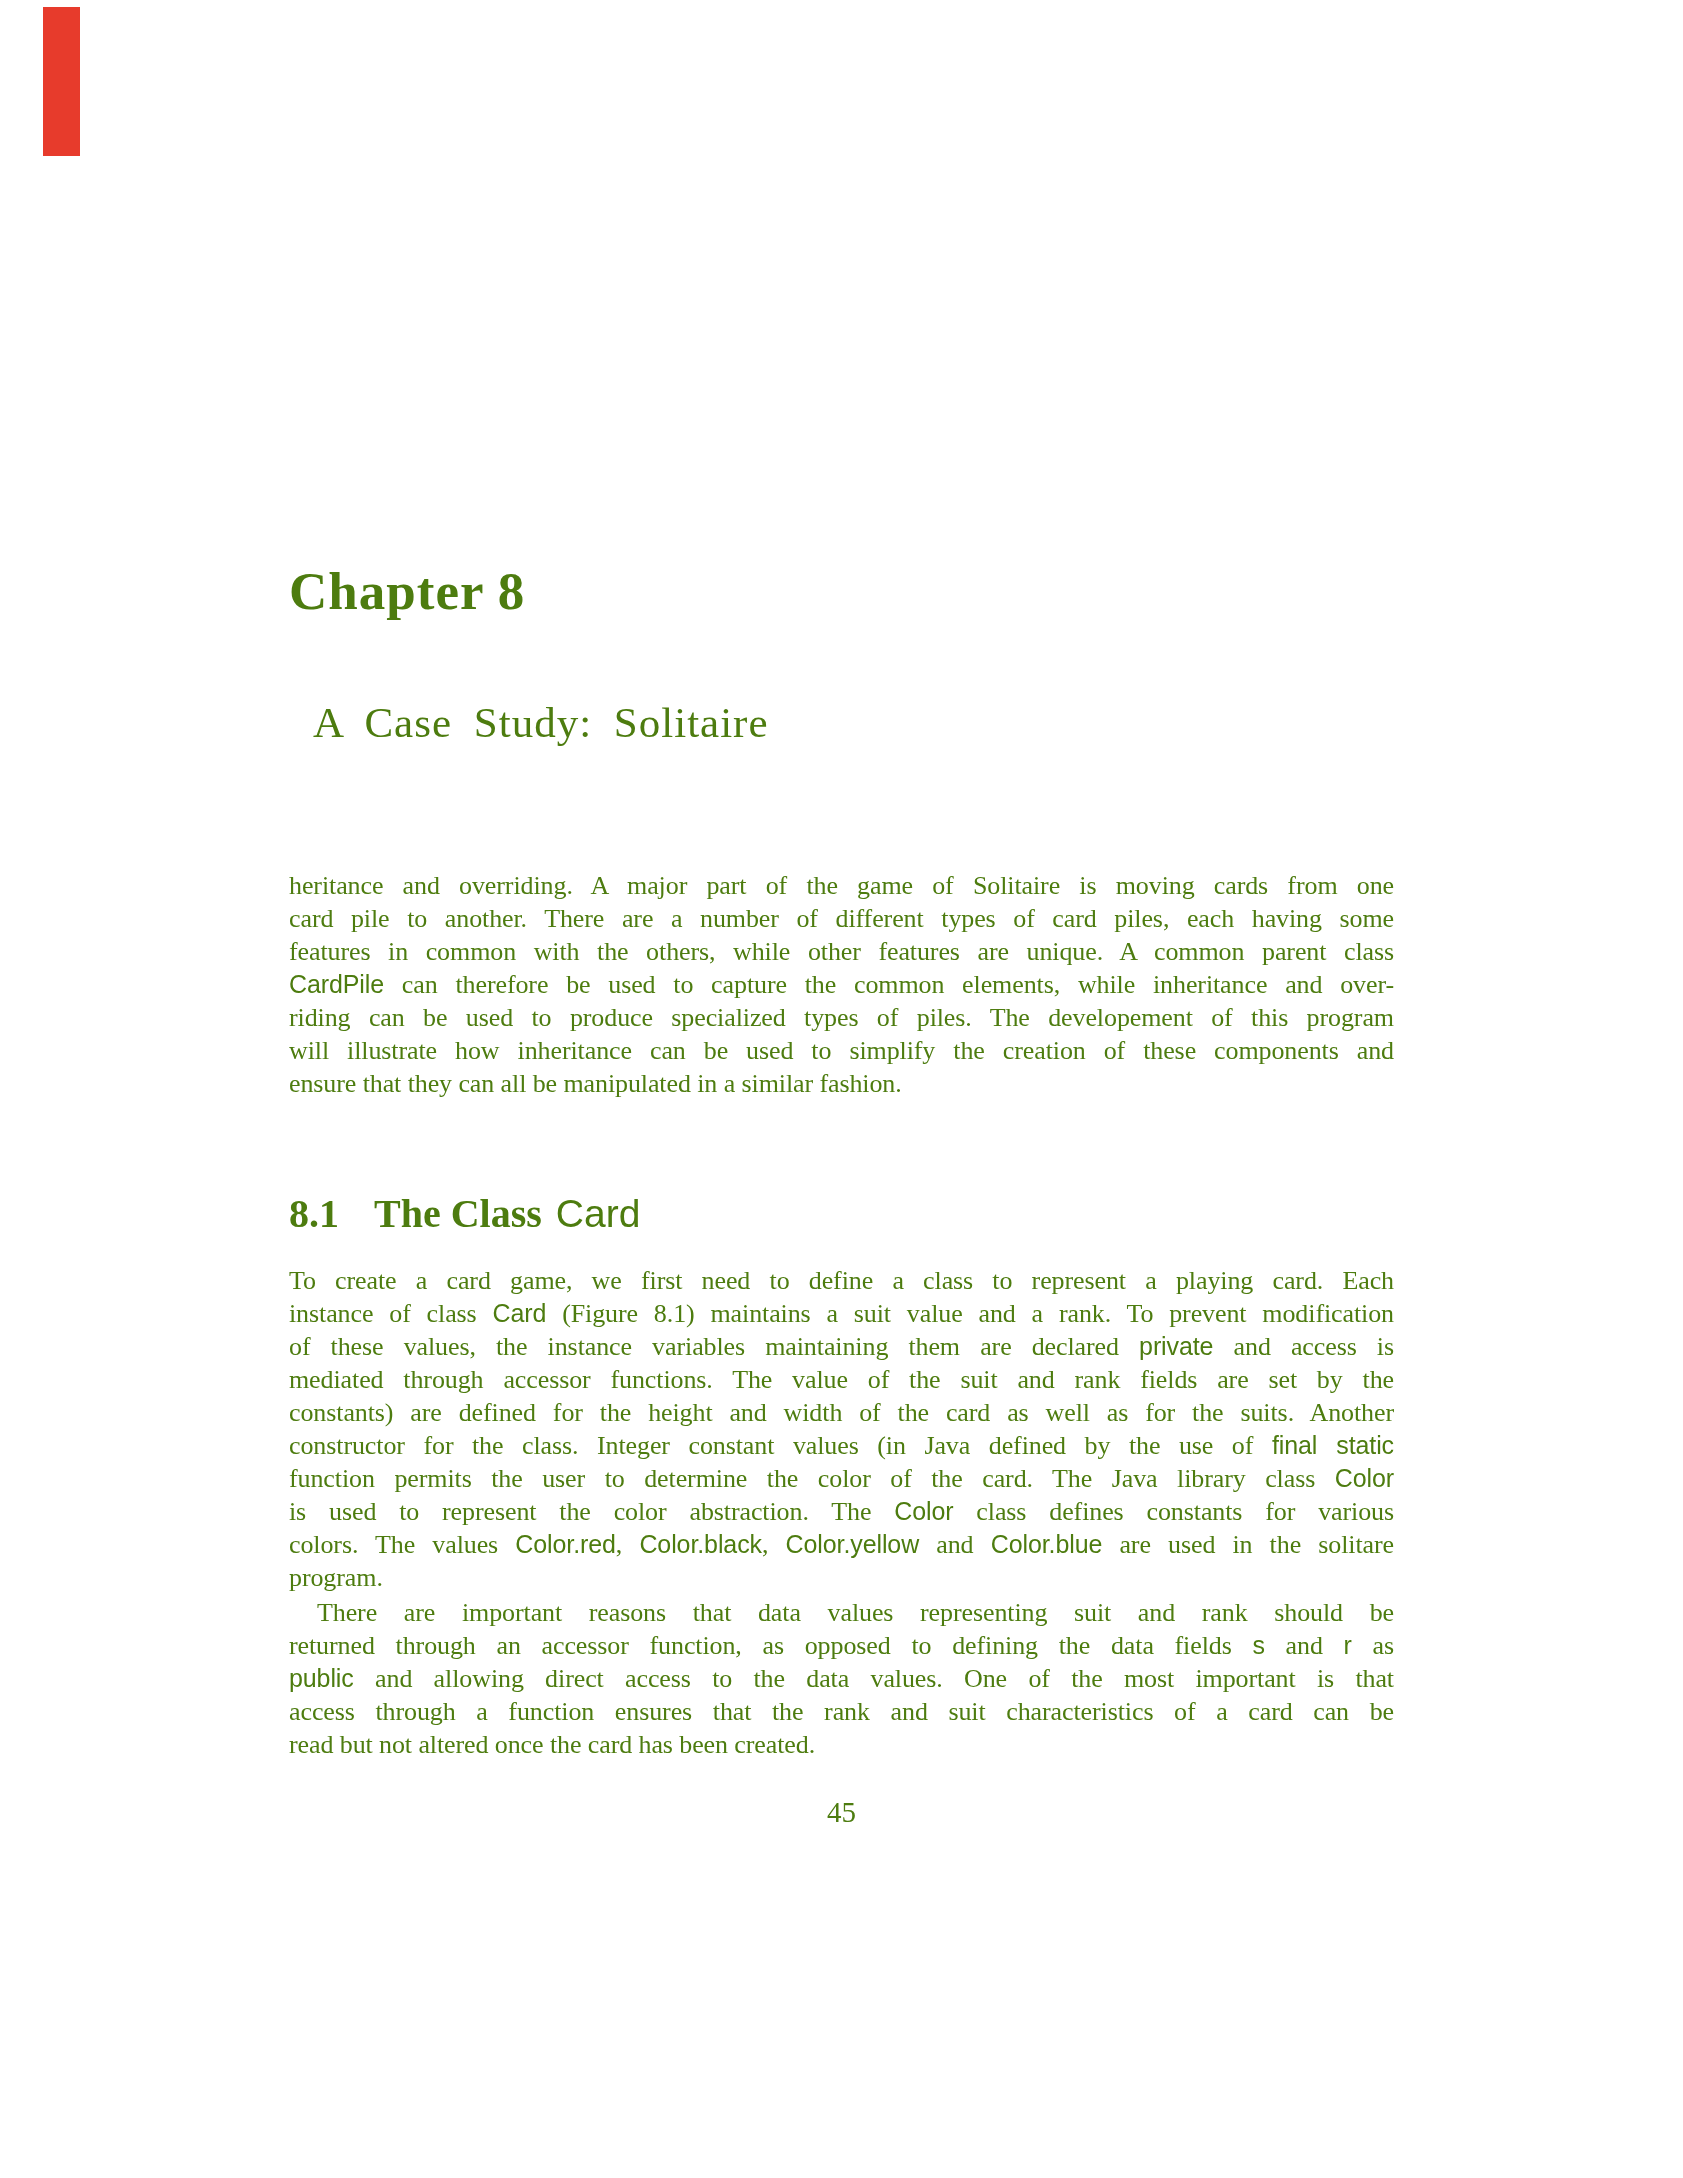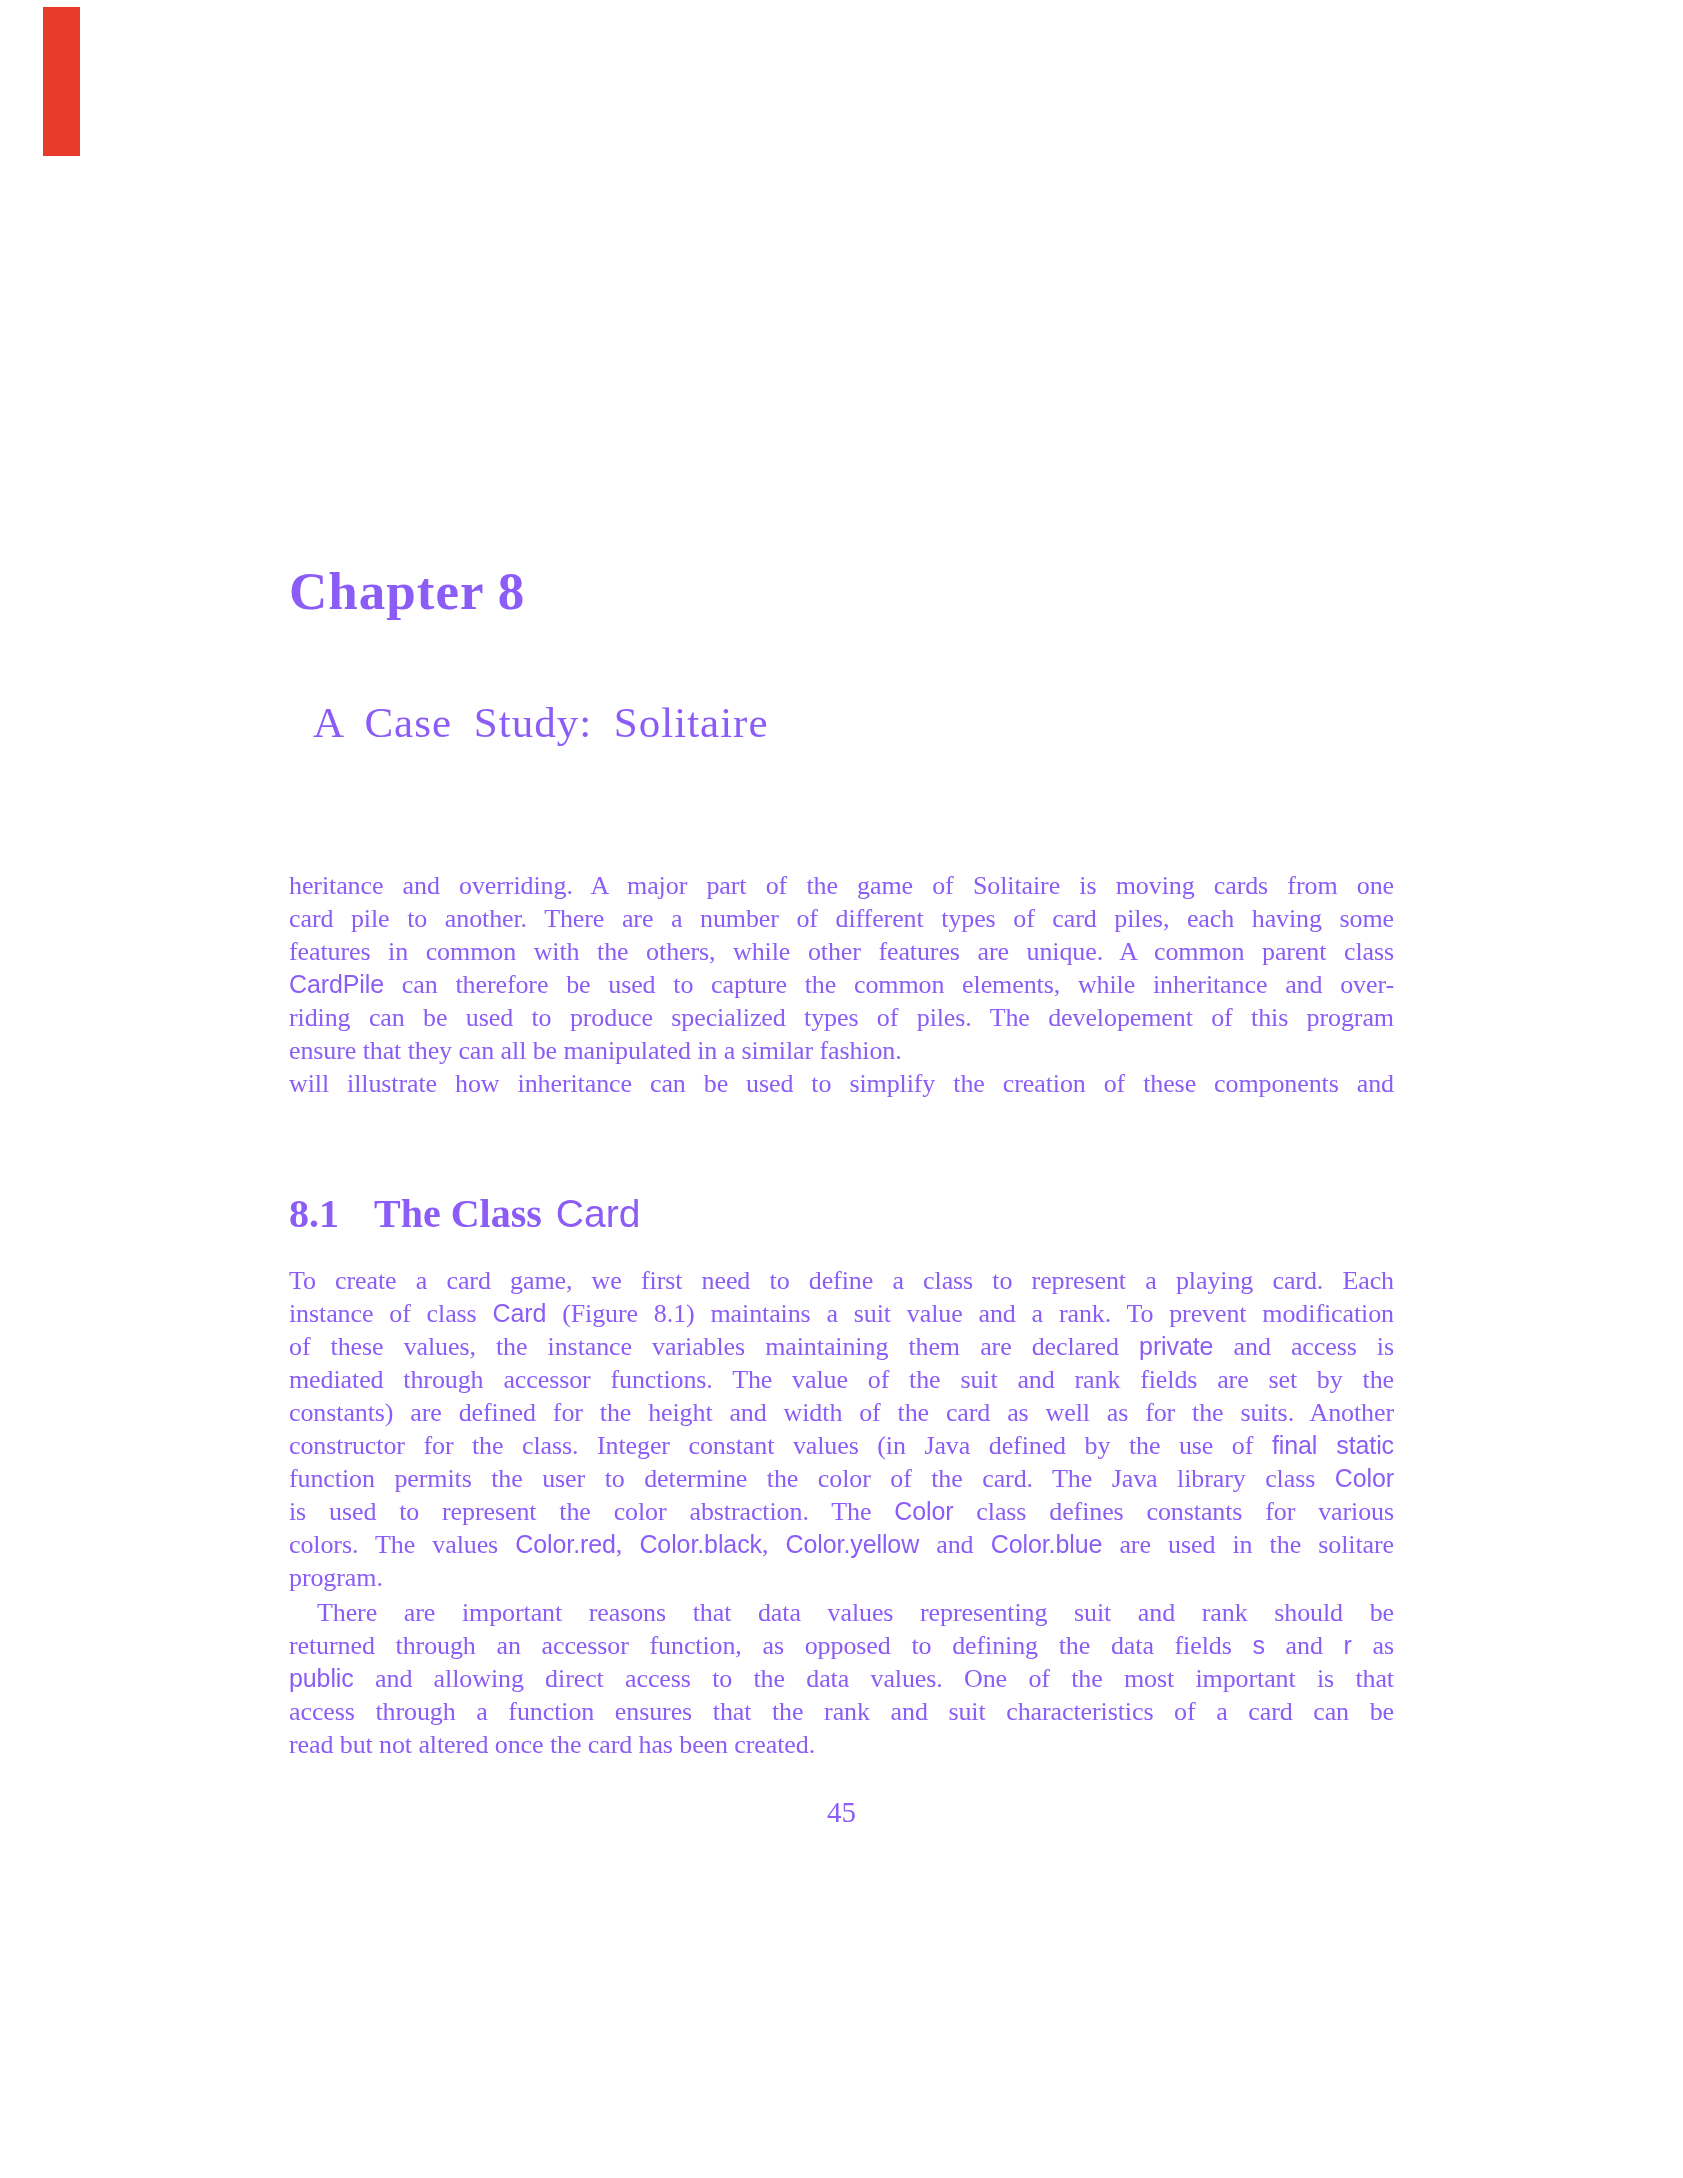--- a/index.html
+++ b/index.html
@@ -88,36 +88,36 @@
     top: 1796px;
     width: 1105px;
     text-align: center;
     font-size: 29px;
     line-height: 33px;
   }
 </style>
 </head>
 <body>
 
-<div class="page" style="color: #8b5cf6; background: rgb(255, 255, 255);">
+<div class="page" style="color: #4d7c0f; background: rgb(255, 255, 255);">
 
   <div class="bookmark" style="background: rgb(231, 59, 44);"></div>
 
   <div class="chapter">Chapter 8</div>
 
   <div class="title">A Case Study: Solitaire</div>
 
   <div class="para p1">
       <div class="line"><span class="seg-r">heritance and overriding. A major part of the game of Solitaire is moving cards from one</span></div>
       <div class="line"><span class="seg-r">card pile to another. There are a number of different types of card piles, each having some</span></div>
       <div class="line"><span class="seg-r">features in common with the others, while other features are unique. A common parent class</span></div>
       <div class="line"><span class="seg-c">CardPile</span><span class="seg-r"> can therefore be used to capture the common elements, while inheritance and over-</span></div>
       <div class="line"><span class="seg-r">riding can be used to produce specialized types of piles. The developement of this program</span></div>
+      <div class="line"><span class="seg-r">will illustrate how inheritance can be used to simplify the creation of these components and</span></div>
       <div class="line last"><span class="seg-r">ensure that they can all be manipulated in a similar fashion.</span></div>
-      <div class="line"><span class="seg-r">will illustrate how inheritance can be used to simplify the creation of these components and</span></div>
     </div>
 
   <div class="section">
     <span class="num">8.1</span><span class="stitle">The Class</span><span class="scode">Card</span>
   </div>
 
   <div class="para p2">
       <div class="line"><span class="seg-r">To create a card game, we first need to define a class to represent a playing card. Each</span></div>
       <div class="line"><span class="seg-r">instance of class </span><span class="seg-c">Card</span><span class="seg-r"> (Figure 8.1) maintains a suit value and a rank. To prevent modification</span></div>
       <div class="line"><span class="seg-r">of these values, the instance variables maintaining them are declared </span><span class="seg-c">private</span><span class="seg-r"> and access is</span></div>

